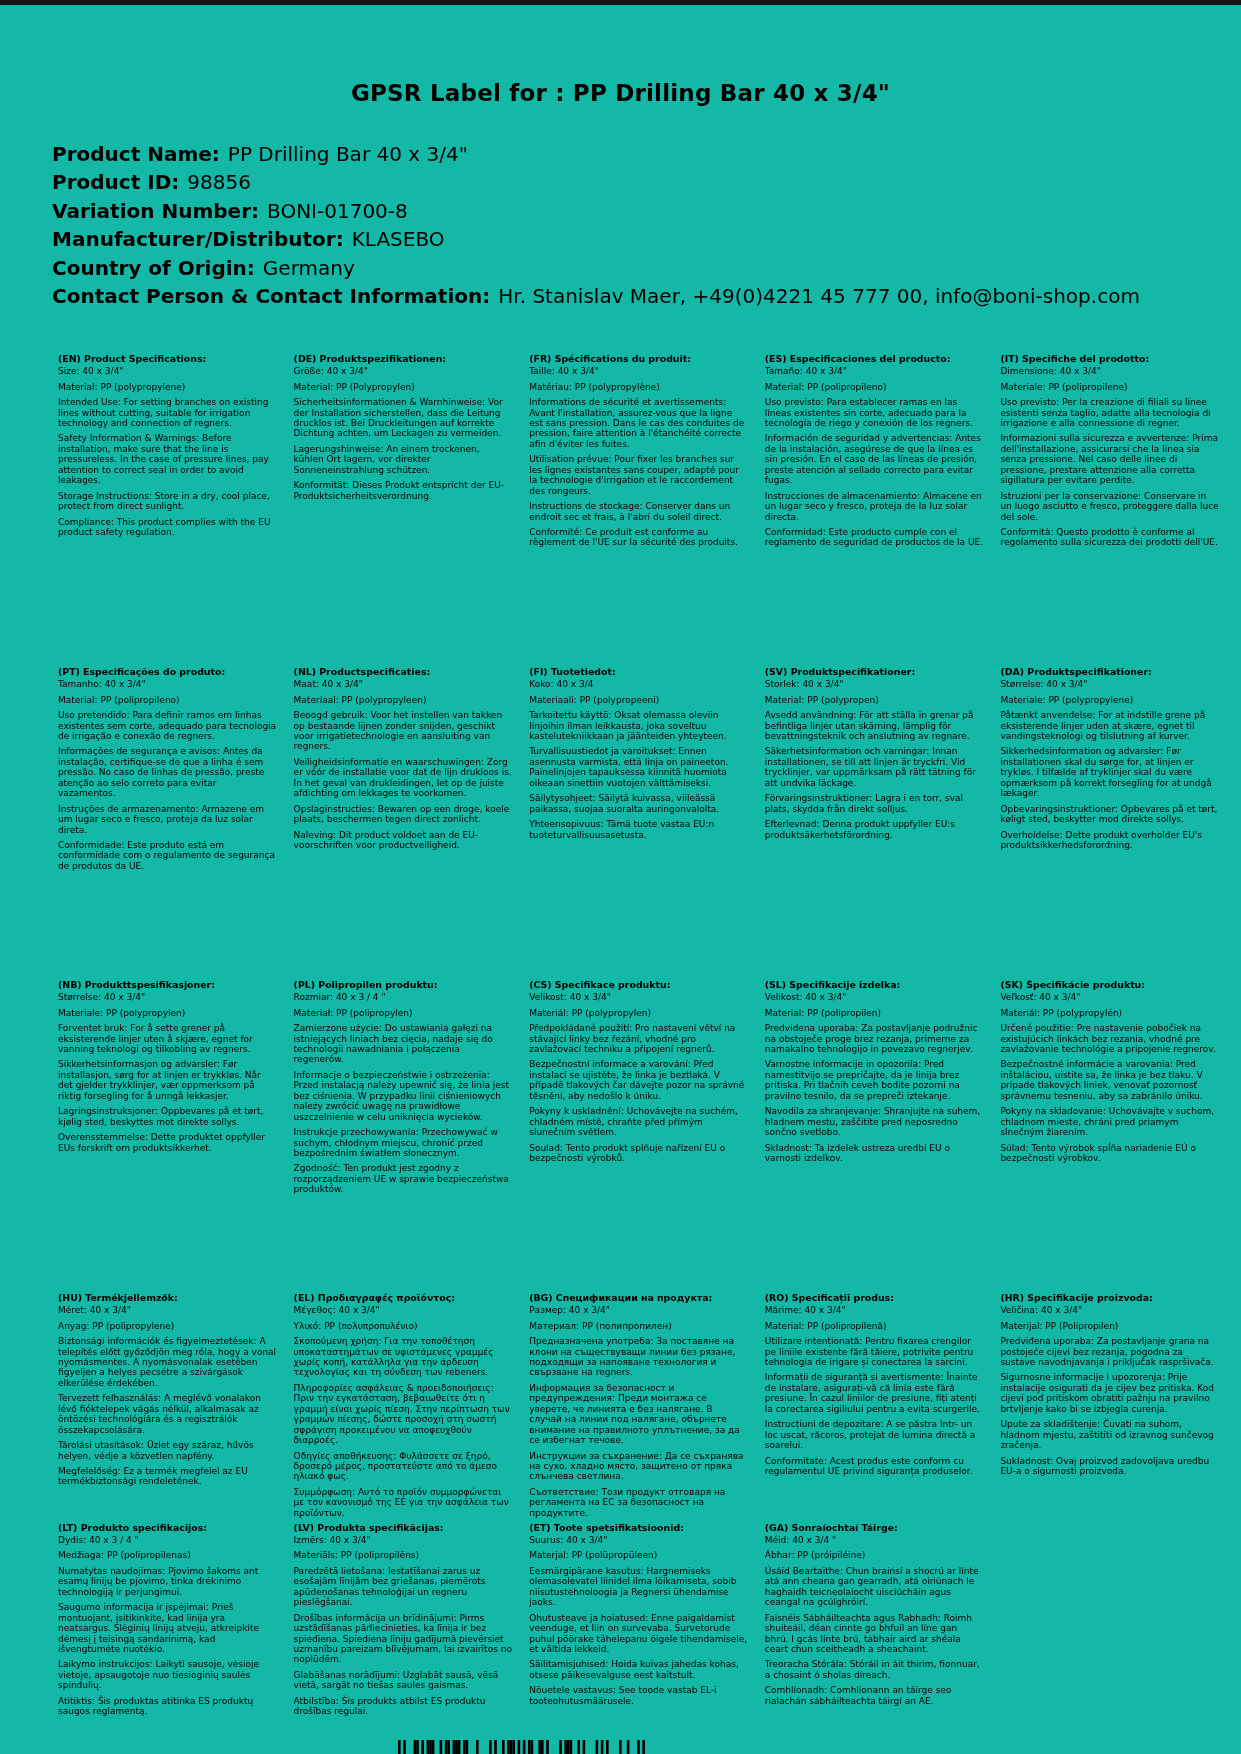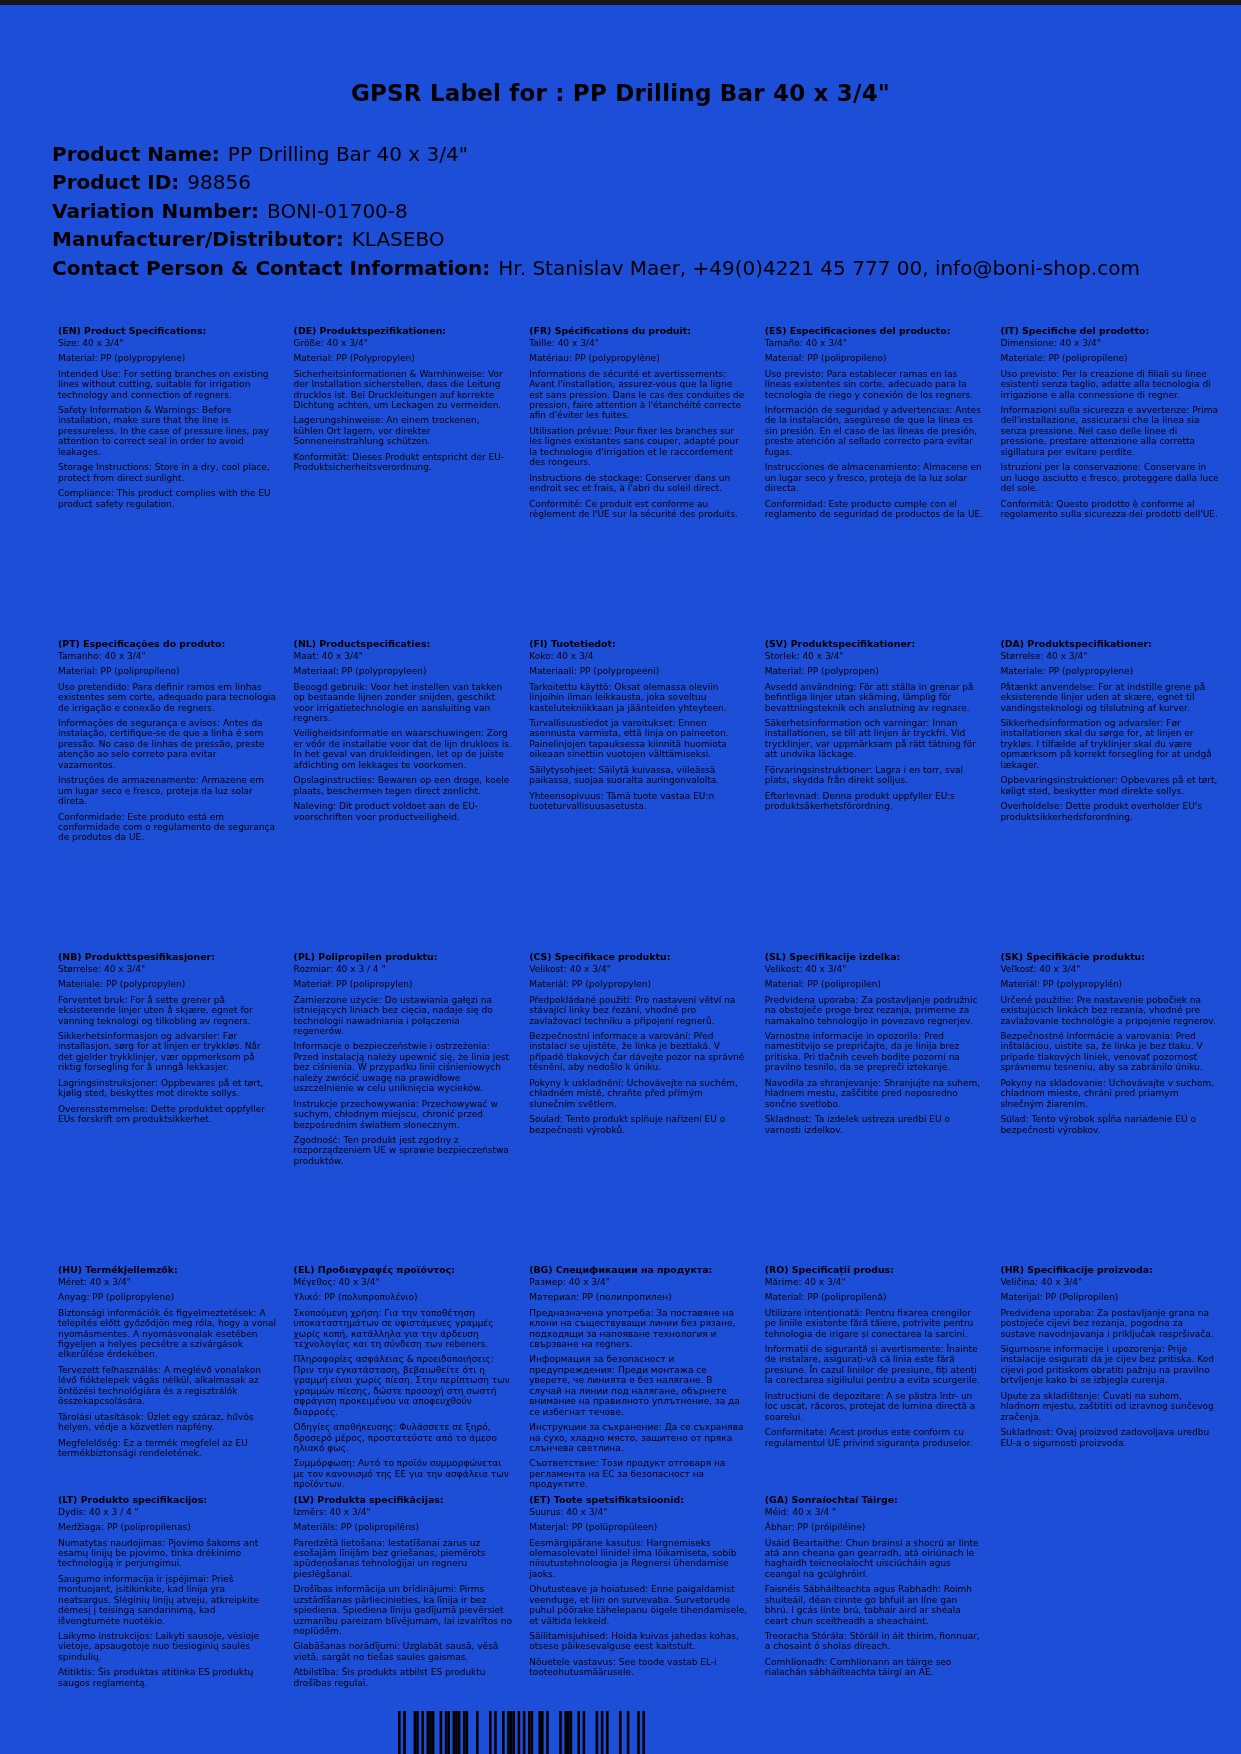--- a/index.html
+++ b/index.html
@@ -1,16 +1,16 @@
 <!DOCTYPE html>
 <html><head>
 <meta charset="utf-8">
 <style>
   html,body{margin:0;padding:0;background:#e8e8e8;}
-  .page{position:relative;width:1241px;height:1754px;margin:0 auto;background:#1d4ed8;
+  .page{position:relative;width:1241px;height:1754px;margin:0 auto;background:#14b8a6;
         font-family:"DejaVu Sans",sans-serif;color:#000;overflow:hidden;}
   .top-bar{position:absolute;top:0;left:0;width:100%;height:5px;background:#161616;}
   .title{margin:0;padding-top:80px;text-align:center;font-size:23px;font-weight:bold;letter-spacing:.2px;}
   .info{margin:34px 0 5px 52px;font-size:20px;line-height:1.42;}
   .info-row{white-space:nowrap;}
   .info-label{font-weight:bold;}
   .info-value{margin-left:8px;}
   .grid{display:grid;grid-template-columns:repeat(5,1fr);grid-template-rows:313px 313px 313px auto;
         column-gap:17px;padding:0 22px 0 58px;margin-top:44px;}
   .block{font-size:9px;line-height:1.16;overflow:hidden;}
@@ -45,20 +45,23 @@
     </div>
 
     <div class="info-row">
       <span class="info-label">Variation Number:</span><span class="info-value">BONI-01700-8</span>
     </div>
 
     <div class="info-row">
       <span class="info-label">Manufacturer/Distributor:</span><span class="info-value">KLASEBO</span>
     </div>
 
+    <div class="info-row">
+      <span class="info-label">Country of Origin:</span><span class="info-value">Germany</span>
+    </div>
 
     <div class="info-row">
       <span class="info-label">Contact Person &amp; Contact Information:</span><span class="info-value">Hr. Stanislav Maer, +49(0)4221 45 777 00, info@boni-shop.com</span>
     </div>
   </div>
 
   <div class="grid" id="grid">
     <div class="block">
       <div class="block-header">(EN) Product Specifications:</div>
       <div>

